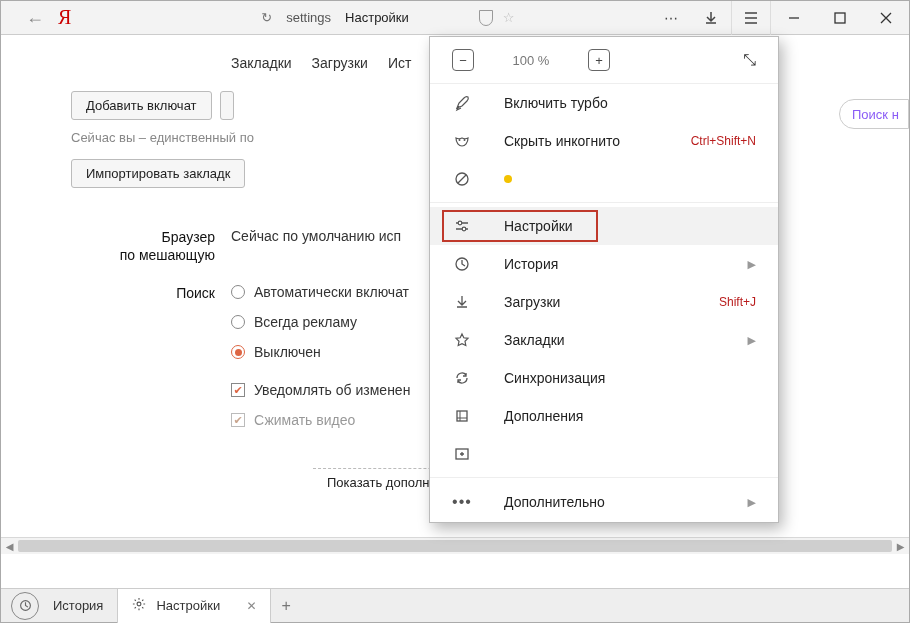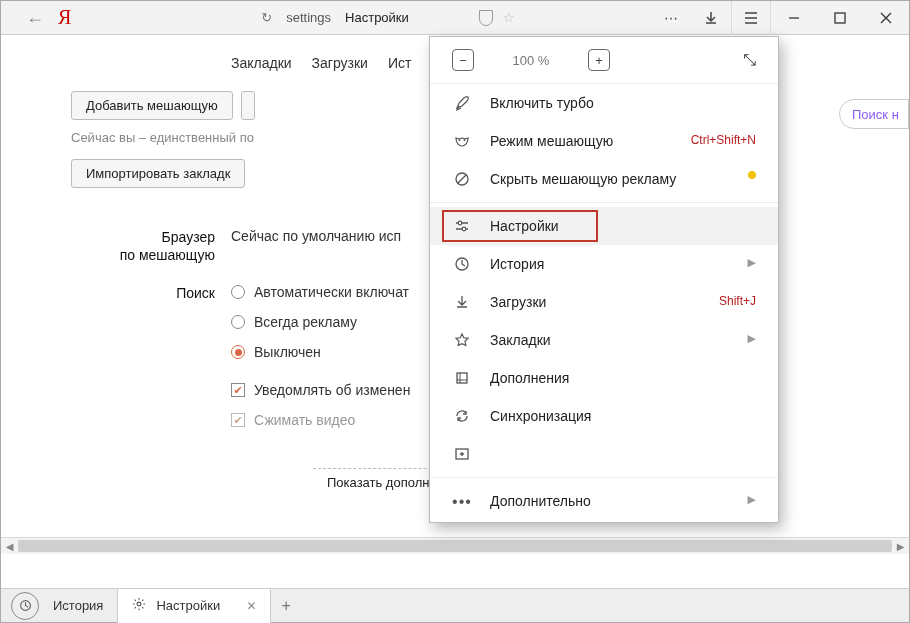--- a/index.html
+++ b/index.html
@@ -34,21 +34,21 @@
   .checkbox.on::after { content: "✔"; }
   .check-line.dim { color: #999; }
   .check-line.dim .checkbox { border-color: #bbb; color: #c9a58e; }
   .more-settings { margin-left: 242px; margin-top: 40px; }
   .search-pill { position: absolute; top: 64px; right: 0; width: 70px; height: 30px; border: 1px solid #ccc; border-radius: 15px 0 0 15px; display: flex; align-items: center; padding-left: 12px; color: #8b5cf6; font-size: 13px; background: #fff; }
   .dropdown { position: absolute; top: 35px; left: 428px; width: 350px; background: #fff; border: 1px solid #bbb; box-shadow: 4px 6px 14px rgba(0,0,0,.28); z-index: 50; }
   .dd-zoom { display: flex; align-items: center; padding: 12px 22px; gap: 28px; border-bottom: 1px solid #eee; }
   .zoom-btn { width: 22px; height: 22px; border: 1.3px solid #666; border-radius: 4px; display: flex; align-items: center; justify-content: center; font-size: 13px; color: #444; }
   .zoom-val { width: 58px; text-align: center; color: #777; font-size: 13px; }
   .fullscreen { margin-left: auto; font-size: 16px; color: #333; }
-  .dd-item { display: flex; align-items: flex-start; padding: 11px 22px; gap: 18px; font-size: 14px; color: #222; }
+  .dd-item { display: flex; align-items: center; padding: 11px 22px; gap: 32px; font-size: 14px; color: #222; }
   .dd-item .dd-icon { width: 20px; display: flex; justify-content: center; color: #555; }
   .dd-item .dd-label { flex: 1; }
   .dd-item .dd-suffix { color: #b91c1c; font-size: 12px; }
   .dd-item .dd-arrow { color: #999; font-size: 11px; }
   .dd-item.highlight { background: #f2f2f2; position: relative; }
   .dd-item.highlight::before { content: ""; position: absolute; inset: 3px 180px 3px 12px; border: 2px solid #c0392b; pointer-events: none; }
   .dd-sep { height: 1px; background: #eee; margin: 4px 0; }
   .dot-yellow { width: 8px; height: 8px; border-radius: 50%; background: #f3c200; }
   .footer { position: absolute; bottom: 0; left: 0; right: 0; height: 34px; background: #eee; border-top: 1px solid #ccc; display: flex; align-items: center; }
   .scroll-track { position: absolute; bottom: 34px; left: 0; right: 0; height: 17px; background: #f3f3f3; border-top: 1px solid #d8d8d8; }
@@ -120,21 +120,21 @@
 
     <div class="search-pill">
       <span>Поиск н</span>
     </div>
 
     <div class="settings-body">
 
       <div class="row">
         <div class="val-col">
           <div style="display:flex;gap:8px;">
-            <span class="btn">Добавить мешающую</span>
+            <span class="btn">Добавить включат</span>
             <span class="btn" style="padding:6px 6px;width:8px;"></span>
           </div>
           <span class="muted">Сейчас вы – единственный по</span>
           <span class="btn" style="margin-top:4px;width:fit-content;text-align:right;">Импортировать закладк</span>
         </div>
       </div>
 
       <div class="row" style="margin-top:40px;">
         <div class="label-col">
           <span>Браузер</span><br>
@@ -201,32 +201,31 @@
     </div>
 
     <div class="dd-item">
       <span class="dd-icon">
         <svg width="16" height="16" viewBox="0 0 16 16">
             <path d="M2 5c0 5 3 8 6 8s6-3 6-8c-2 1-4 1-6 0-2 1-4 1-6 0z" stroke="#555" stroke-width="1.2" fill="none"></path>
             <circle cx="5.5" cy="7" r="1" fill="#555"></circle>
             <circle cx="10.5" cy="7" r="1" fill="#555"></circle>
           </svg>
       </span>
-      <span class="dd-label">Режим мешающую</span>
+      <span class="dd-label">Скрыть инкогнито</span>
       <span class="dd-suffix">Ctrl+Shift+N</span>
     </div>
 
     <div class="dd-item">
       <span class="dd-icon">
         <svg width="16" height="16" viewBox="0 0 16 16">
             <circle cx="8" cy="8" r="6" stroke="#555" stroke-width="1.3" fill="none"></circle>
             <path d="M4 12L12 4" stroke="#555" stroke-width="1.3"></path>
           </svg>
       </span>
-      <span class="dd-label">Скрыть мешающую рекламу</span>
       <span class="dot-yellow"></span>
     </div>
 
     <div class="dd-sep"></div>
 
     <div class="dd-item highlight">
       <span class="dd-icon">
         <svg width="16" height="16" viewBox="0 0 16 16">
             <path d="M2 5h12M2 11h12" stroke="#555" stroke-width="1.3"></path>
             <circle cx="6" cy="5" r="1.8" fill="#fff" stroke="#555" stroke-width="1.2"></circle>
@@ -263,35 +262,35 @@
             <path d="M8 2l1.8 3.8 4.2.5-3 3 .8 4.2L8 11.6l-3.8 1.9.8-4.2-3-3 4.2-.5z" stroke="#555" stroke-width="1.2" fill="none"></path>
           </svg>
       </span>
       <span class="dd-label">Закладки</span>
       <span class="dd-arrow">▶</span>
     </div>
 
     <div class="dd-item">
       <span class="dd-icon">
         <svg width="16" height="16" viewBox="0 0 16 16">
+            <path d="M3 8a5 5 0 0 1 9-3M13 8a5 5 0 0 1-9 3" stroke="#555" stroke-width="1.3" fill="none"></path>
+            <path d="M12 3v3h-3M4 13v-3h3" stroke="#555" stroke-width="1.3" fill="none"></path>
+          </svg>
+      </span>
+      <span class="dd-label">Синхронизация</span>
+    </div>
+
+    <div class="dd-item">
+      <span class="dd-icon">
+        <svg width="16" height="16" viewBox="0 0 16 16">
             <rect x="3" y="3" width="10" height="10" stroke="#555" stroke-width="1.3" fill="none"></rect>
             <path d="M6 3v10M3 10h10" stroke="#555" stroke-width="1"></path>
           </svg>
       </span>
       <span class="dd-label">Дополнения</span>
-    </div>
-
-    <div class="dd-item">
-      <span class="dd-icon">
-        <svg width="16" height="16" viewBox="0 0 16 16">
-            <path d="M3 8a5 5 0 0 1 9-3M13 8a5 5 0 0 1-9 3" stroke="#555" stroke-width="1.3" fill="none"></path>
-            <path d="M12 3v3h-3M4 13v-3h3" stroke="#555" stroke-width="1.3" fill="none"></path>
-          </svg>
-      </span>
-      <span class="dd-label">Синхронизация</span>
     </div>
 
     <div class="dd-item">
       <span class="dd-icon">
         <svg width="16" height="16" viewBox="0 0 16 16">
             <rect x="2" y="3" width="12" height="10" stroke="#555" stroke-width="1.3" fill="none"></rect>
             <path d="M8 6v4M6 8h4" stroke="#555" stroke-width="1.3"></path>
           </svg>
       </span>
     </div>

